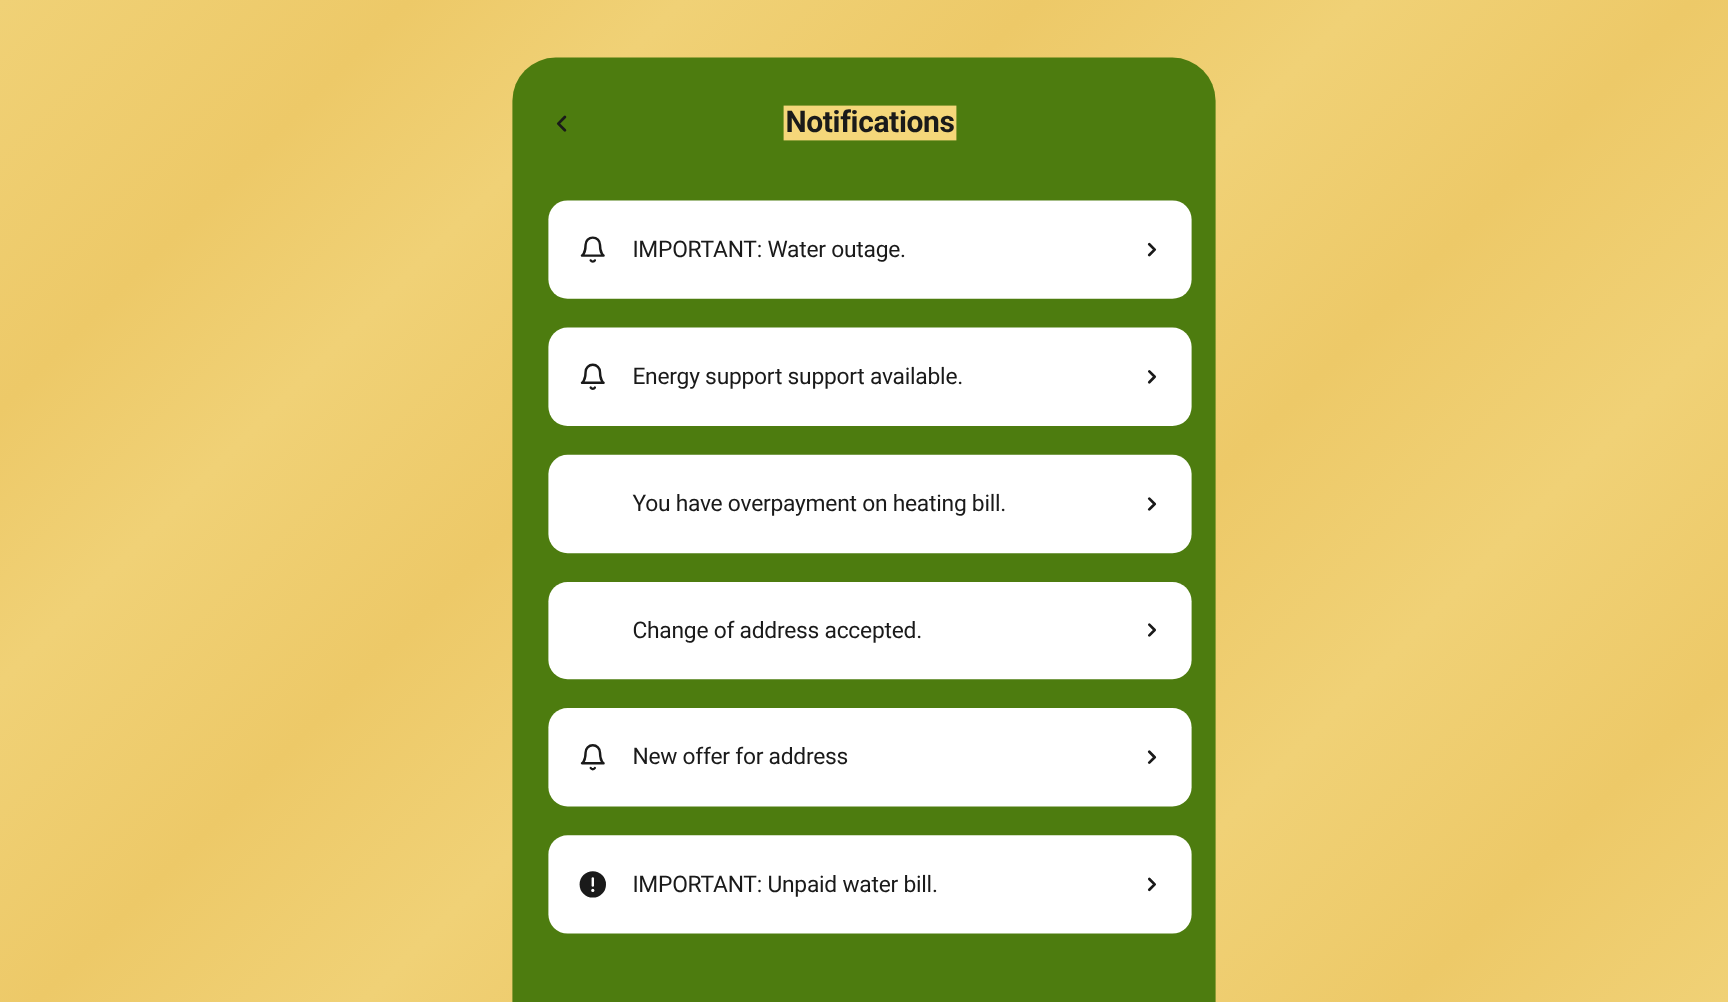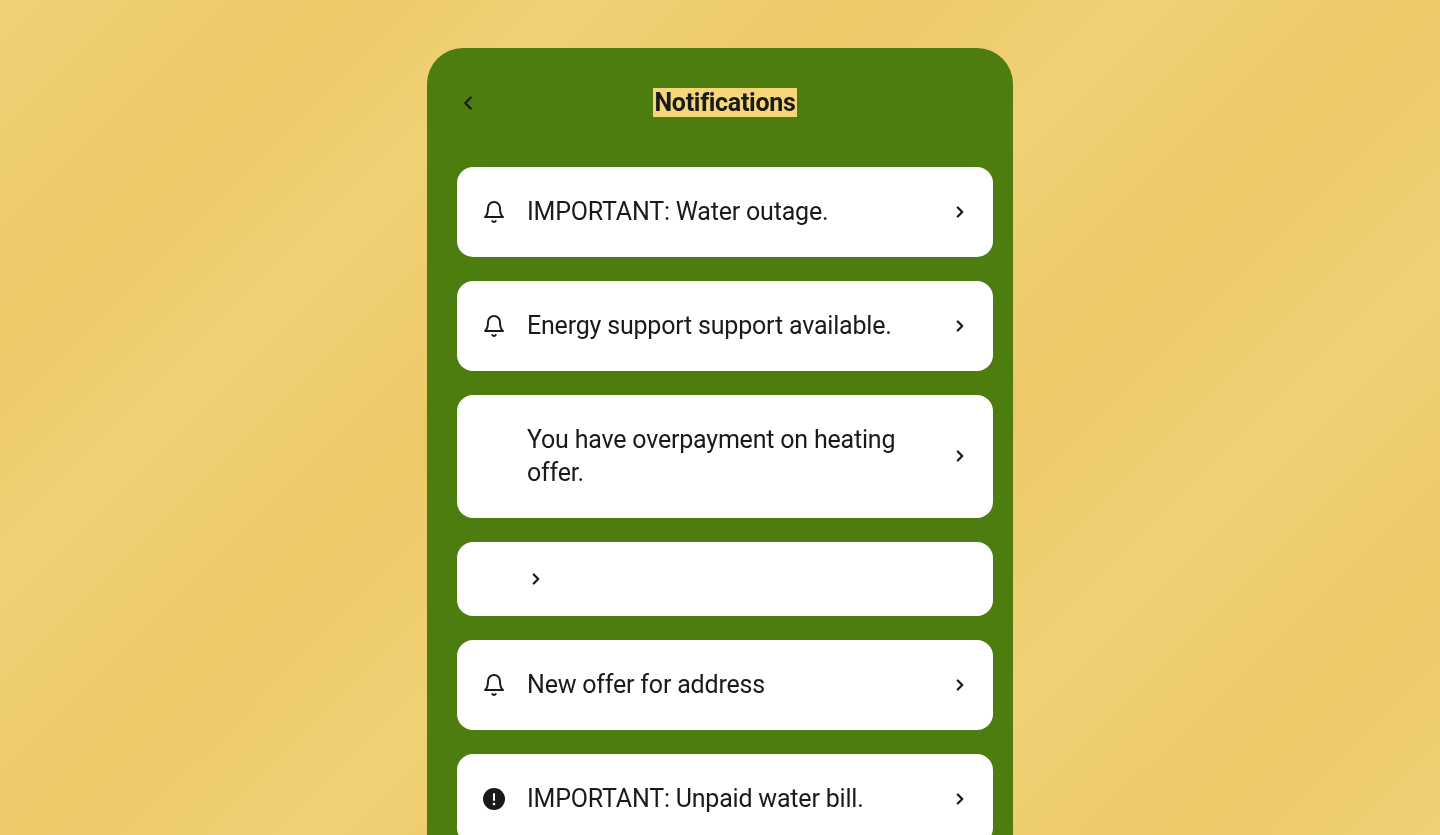--- a/index.html
+++ b/index.html
@@ -68,21 +68,21 @@
       display: flex;
       align-items: center;
       justify-content: center;
     }
     .notification-icon-placeholder {
       width: 26px;
       flex-shrink: 0;
     }
     .notification-text {
       flex: 1;
-      font-size: 25px;
+      font-size: 19px;
       color: #1a1a1a;
       line-height: 1.35;
       letter-spacing: -0.2px;
     }
     .chevron-right {
       flex-shrink: 0;
       display: flex;
       align-items: center;
     }
   </style>
@@ -126,30 +126,31 @@
       <div class="notification-text">Energy support support available.</div>
       <div class="chevron-right">
         <svg width="18" height="18" viewBox="0 0 24 24" fill="none" stroke="#1a1a1a" stroke-width="3" stroke-linecap="round" stroke-linejoin="round">
           <polyline points="9 18 15 12 9 6"></polyline>
         </svg>
       </div>
     </div>
 
     <div class="notification-card">
       <div class="notification-icon-placeholder"></div>
-      <div class="notification-text">You have overpayment on heating offer.</div>
+      <div class="notification-text">You have overpayment on heating bill.</div>
       <div class="chevron-right">
         <svg width="18" height="18" viewBox="0 0 24 24" fill="none" stroke="#1a1a1a" stroke-width="3" stroke-linecap="round" stroke-linejoin="round">
           <polyline points="9 18 15 12 9 6"></polyline>
         </svg>
       </div>
     </div>
 
     <div class="notification-card">
       <div class="notification-icon-placeholder"></div>
+      <div class="notification-text">Change of address accepted.</div>
       <div class="chevron-right">
         <svg width="18" height="18" viewBox="0 0 24 24" fill="none" stroke="#1a1a1a" stroke-width="3" stroke-linecap="round" stroke-linejoin="round">
           <polyline points="9 18 15 12 9 6"></polyline>
         </svg>
       </div>
     </div>
 
     <div class="notification-card">
       <div class="notification-icon">
         <svg width="24" height="24" viewBox="0 0 24 24" fill="none" stroke="#1a1a1a" stroke-width="2" stroke-linecap="round" stroke-linejoin="round">

